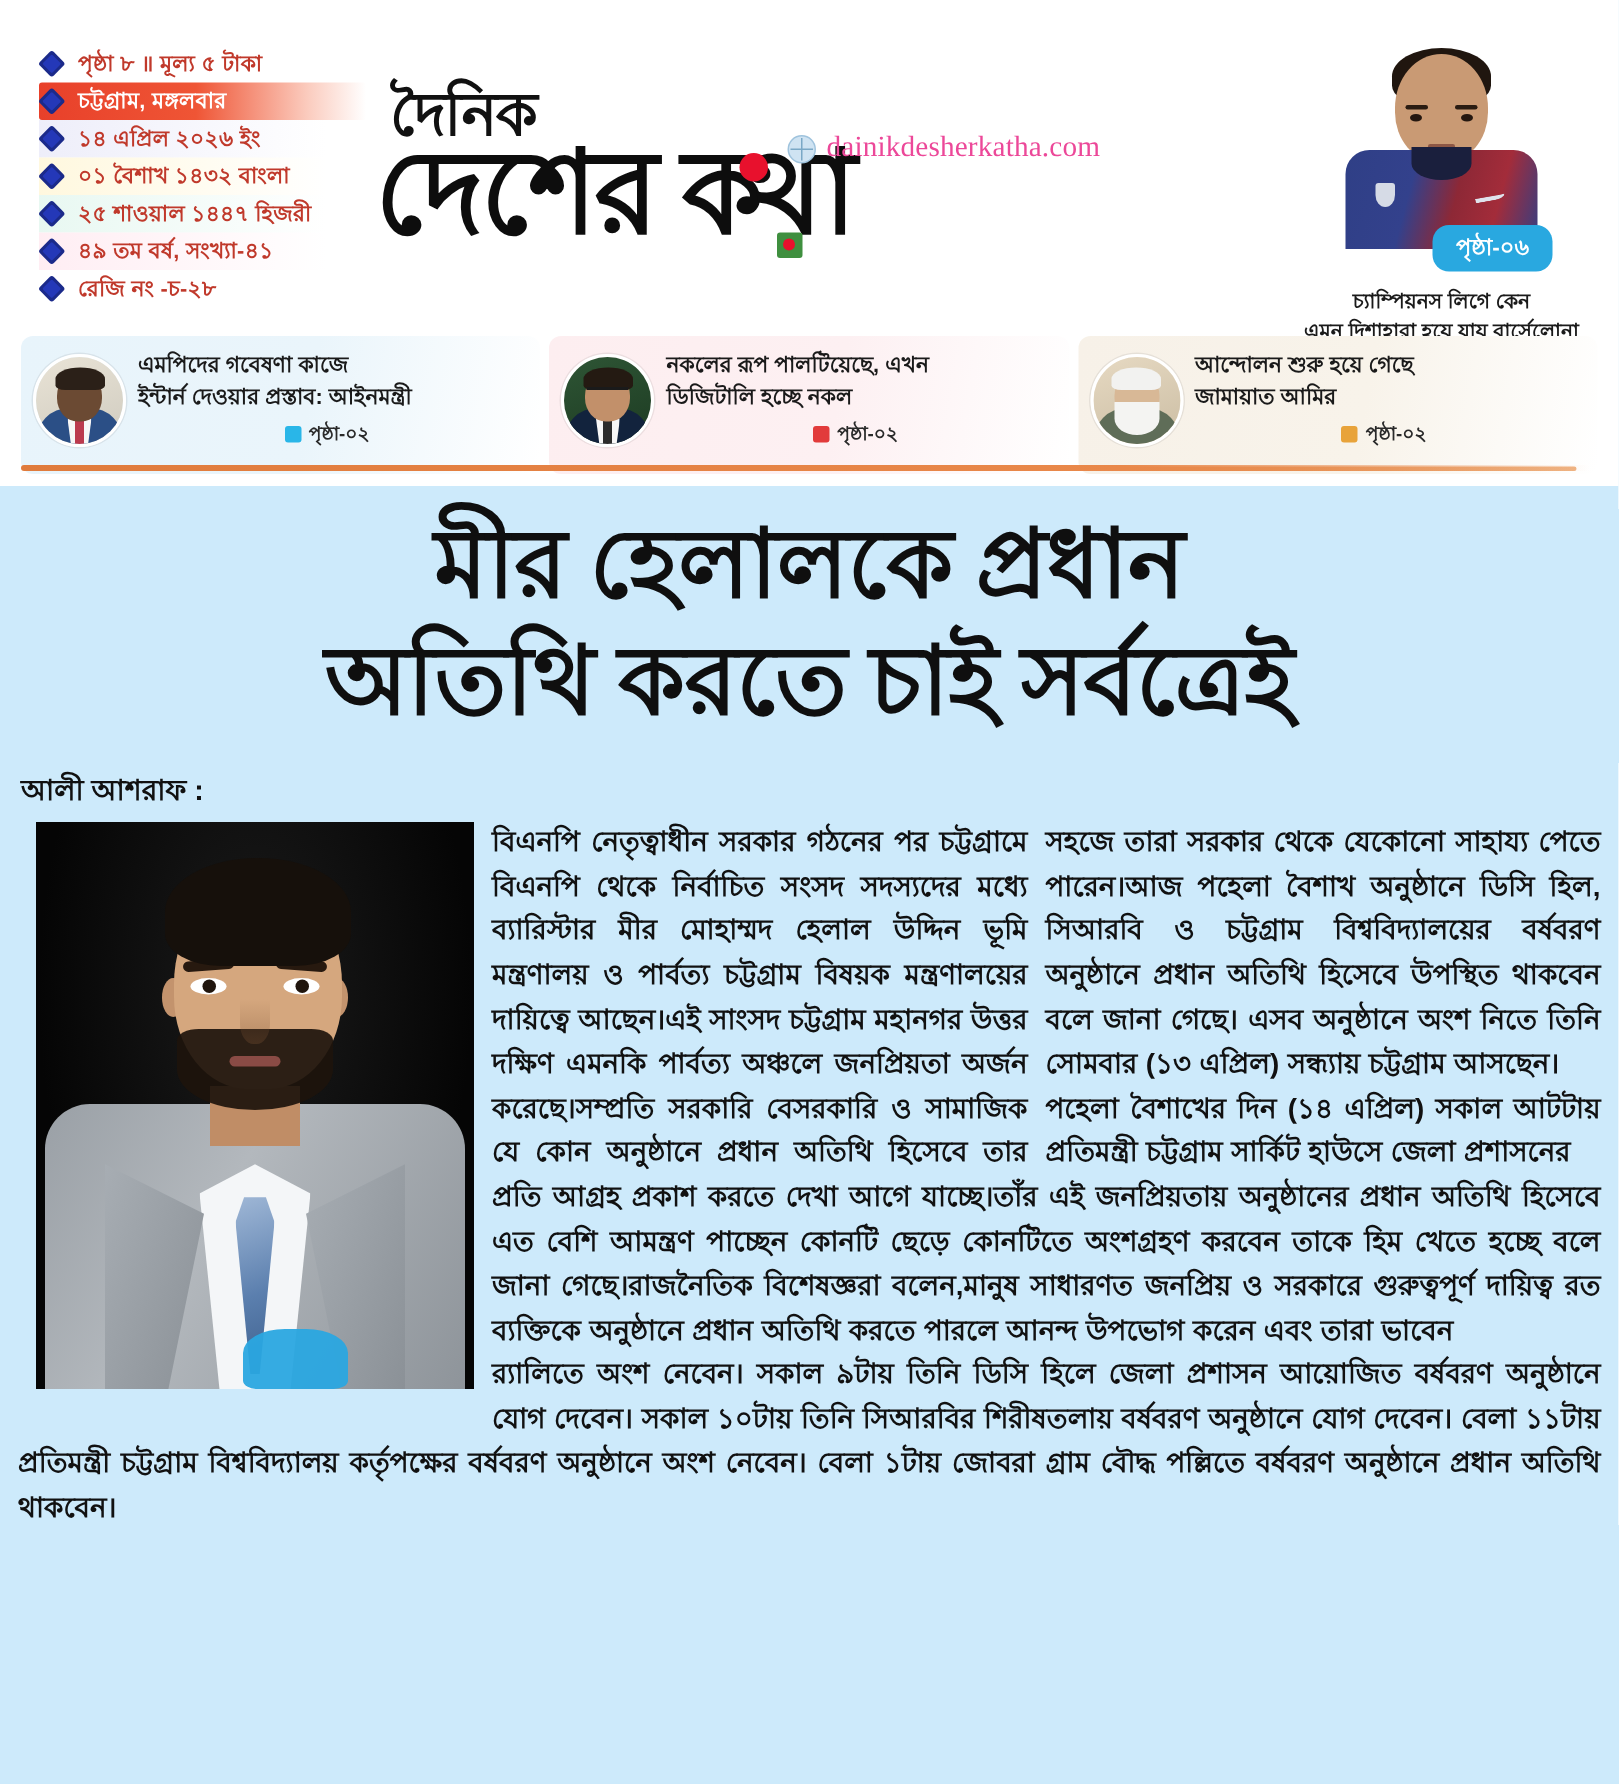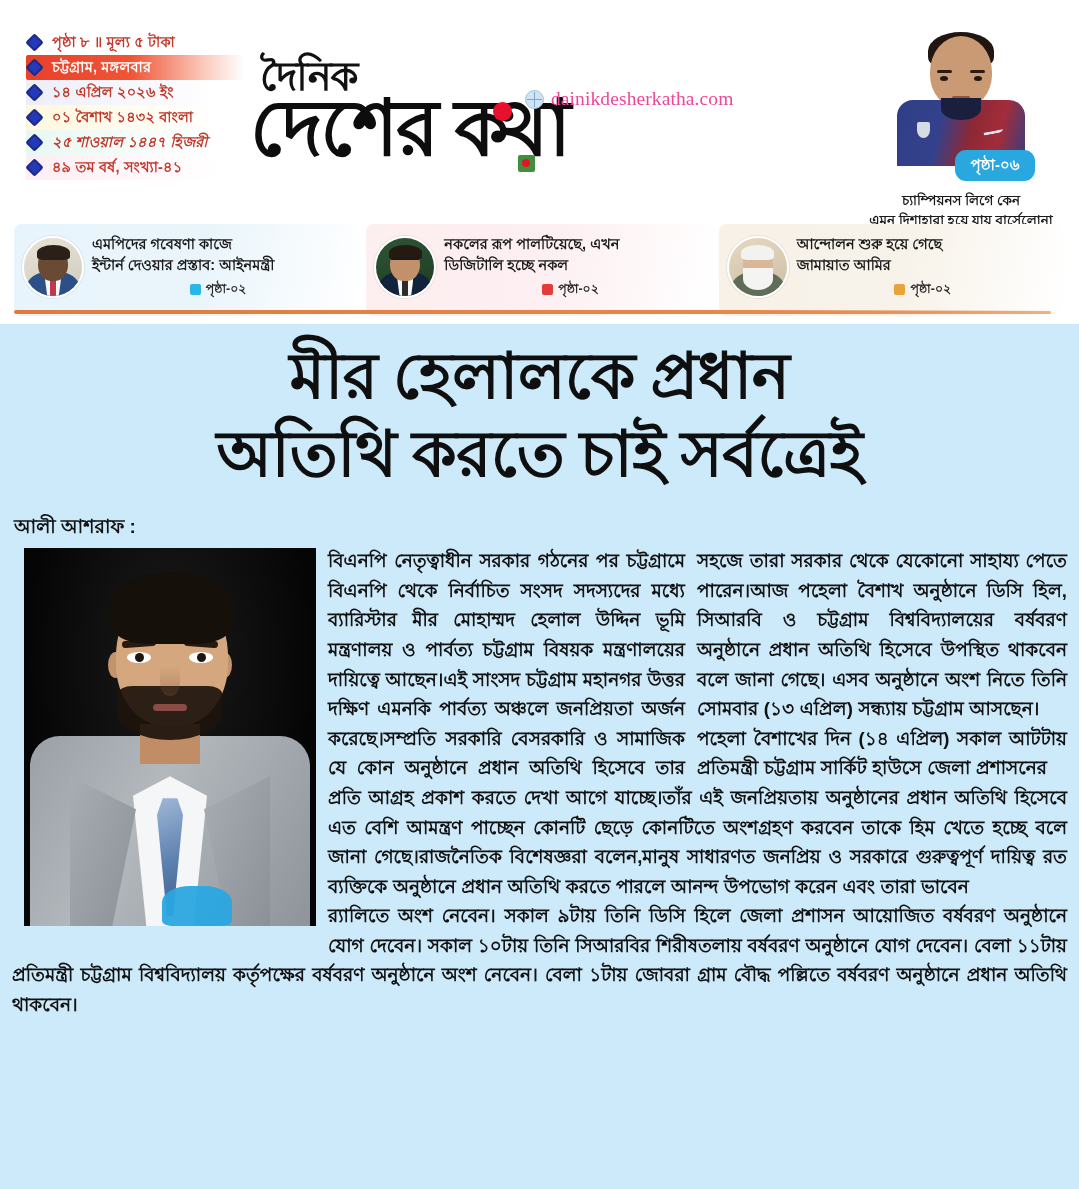--- a/index.html
+++ b/index.html
@@ -70,21 +70,21 @@
     letter-spacing: .2px;
     white-space: nowrap;
   }
   .info-row.highlight {
     background: linear-gradient(to right, #e8402a 0%, #ef5535 48%, rgba(246,140,110,.45) 82%, rgba(255,255,255,0) 100%);
     border-radius: 2px;
   }
   .info-row.highlight .info-text { color: #ffffff; }
   .info-row.tint-a { background: linear-gradient(to right, rgba(232,232,248,.75), rgba(255,255,255,0) 88%); }
   .info-row.tint-b { background: linear-gradient(to right, rgba(255,246,214,.8), rgba(255,255,255,0) 88%); }
-  .info-row.tint-c { background: linear-gradient(to right, rgba(226,246,238,.8), rgba(255,255,255,0) 88%); font-style: italic; }
+  .info-row.tint-c { background: linear-gradient(to right, rgba(226,246,238,.8), rgba(255,255,255,0) 88%); }
   .info-row.tint-d { background: linear-gradient(to right, rgba(255,233,240,.8), rgba(255,255,255,0) 88%); }
 
   
   .title-block {
     position: absolute;
     left: 250px;
     top: 58px;
     width: 610px;
     text-align: left;
   }
@@ -660,20 +660,24 @@
         <span class="diamond"></span>
         <span class="info-text">০১ বৈশাখ ১৪৩২ বাংলা</span>
       </div>
       <div class="info-row tint-c">
         <span class="diamond"></span>
         <span class="info-text">২৫ শাওয়াল ১৪৪৭ হিজরী</span>
       </div>
       <div class="info-row tint-d">
         <span class="diamond"></span>
         <span class="info-text">৪৯ তম বর্ষ, সংখ্যা-৪১</span>
+      </div>
+      <div class="info-row">
+        <span class="diamond"></span>
+        <span class="info-text">রেজি নং -চ-২৮</span>
       </div>
     </div>
 
     <div class="title-block">
       <div class="kicker">দৈনিক</div>
       <div class="nameplate"><span>দেশের ক</span><span class="dot-red"></span><span>থা</span><span class="bd-flag"></span></div>
     </div>
 
     <div class="site-line">
       <span class="globe-icon"></span>

